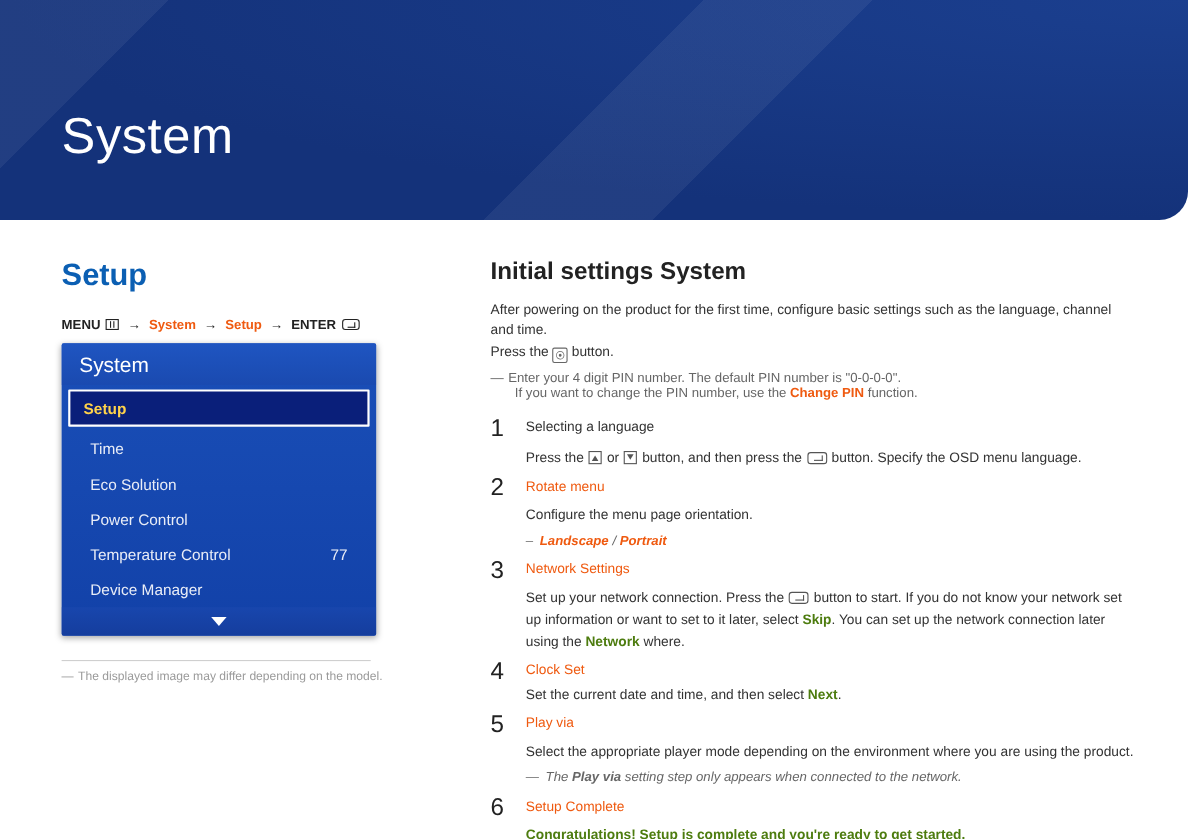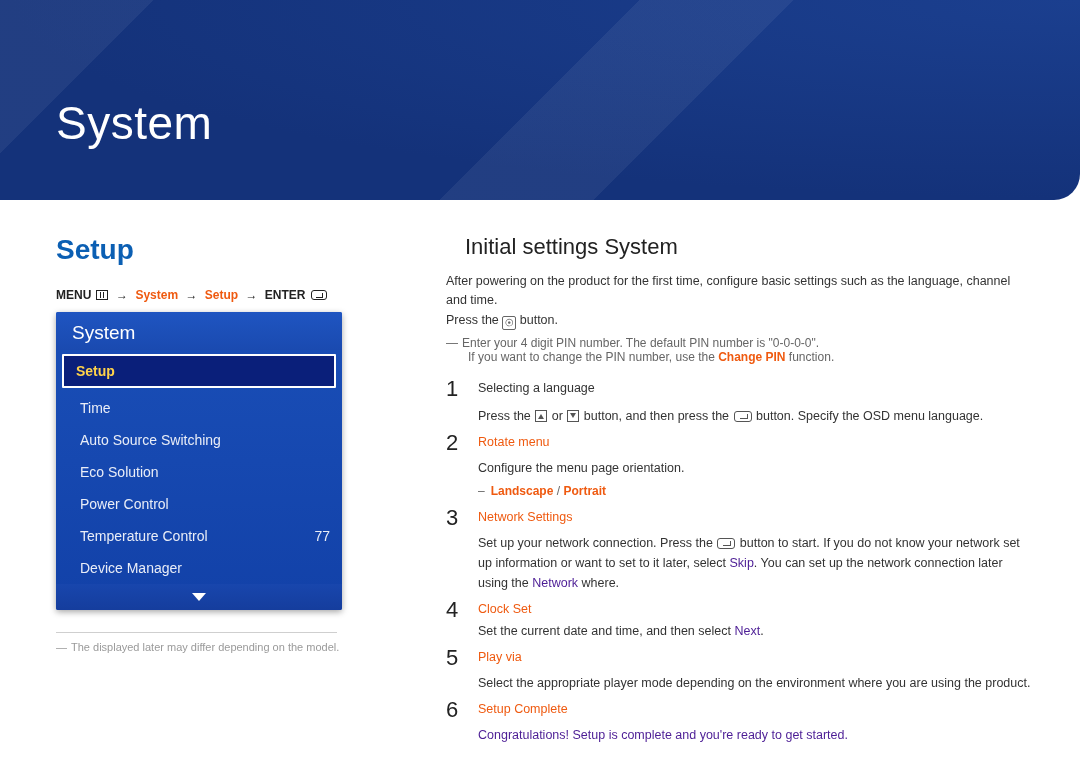--- a/index.html
+++ b/index.html
@@ -16,45 +16,45 @@
   .breadcrumb { font-size:12px; color:#222; font-weight:700; margin-bottom:10px; }
   .breadcrumb .arrow { font-weight:400; padding:0 4px; }
   .breadcrumb .hl { color:#ef5a10; font-weight:700; }
   .bc-icon { display:inline-block; width:12px; height:10px; border:1px solid #222; vertical-align:-1px; margin:0 1px; position:relative; }
   .bc-icon:before, .bc-icon:after { content:''; position:absolute; top:1px; bottom:1px; width:1px; background:#222; }
   .bc-icon:before { left:3px; } .bc-icon:after { right:3px; }
   .enter-icon { display:inline-block; width:16px; height:10px; border:1px solid #222; border-radius:3px; position:relative; vertical-align:-1px; margin-left:2px; }
   .enter-icon:before { content:''; position:absolute; right:3px; top:2px; width:6px; height:4px; border-right:1px solid #222; border-bottom:1px solid #222; }
   .menu-panel { width:286px; border-radius:2px; background:linear-gradient(#1a4fb8,#1241a8); box-shadow:0 2px 6px rgba(0,0,0,.35); overflow:hidden; }
   .menu-head { color:#fff; font-size:19px; padding:10px 16px 6px; background:linear-gradient(#1f55c1,#1a4ab0); }
-  .menu-row { display:flex; align-items:center; justify-content:space-between; color:#e9edf7; font-size:14px; padding:8px 12px;margin-left:12px; }
+  .menu-row { display:flex; align-items:center; justify-content:space-between; color:#e9edf7; font-size:14px; padding:8px 26px; }
   .menu-row.selected { background:#0a1f7a; border:2px solid #fff; margin:4px 6px; color:#ffd24a; font-weight:600; border-radius:1px; padding:7px 12px; }
   .menu-value { color:#e9edf7; font-size:14px; }
   .menu-footer { height:26px; display:flex; align-items:center; justify-content:center; background:linear-gradient(#1846ad,#153d9d); }
   .chev { width:0; height:0; border-left:7px solid transparent; border-right:7px solid transparent; border-top:8px solid #fff; }
   .divider { margin-top:22px; border-top:1px solid #cfcfcf; width:281px; }
   .footnote { font-size:11px; color:#9a9a9a; margin-top:8px; }
   .footnote .dash { margin-right:4px; }
   .right-col { position:absolute; left:446px; top:234px; width:588px; }
-  .sec-title { font-size:22px; font-weight:400; color:#222; margin-bottom:12px;margin-left:19px; }
+  .sec-title { font-size:22px; font-weight:700; color:#222; margin-bottom:12px; }
   .intro { font-size:12.5px; color:#333; line-height:1.55; }
   .intro .inline-btn { display:inline-block; width:14px; height:14px; border:1px solid #666; border-radius:2px; vertical-align:-2px; text-align:center; font-size:9px; line-height:12px; color:#666; }
   .sub { font-size:12px; color:#666; margin-top:6px; margin-left:12px; }
   .sub .dash { margin-left:-12px; margin-right:4px; }
   .sub .bold { color:#ef5a10; font-weight:700; }
   .steps { margin-top:14px; }
   .step { display:flex; gap:16px; margin-bottom:6px; }
   .step .num { width:16px; font-size:22px; color:#222; font-weight:400; line-height:1; }
   .step .body { flex:1; font-size:12.5px; color:#333; line-height:1.6; }
   .step .lead { font-weight:400; color:#ef5a10; }
   .step .lead.black { color:#333; font-weight:400; }
-  .body .sub2 { color:#666; font-size:12px; margin-top:4px; }
+  .body .sub2 { color:#666; font-size:12px; margin-top:4px;font-style:italic; }
   .body .sub2 .dash { margin-right:6px; }
   .body .sub2 .hl { color:#ef5a10; font-weight:700; }
-  .orange { color:#4c1d95; font-weight:400; }
+  .orange { color:#4d7c0f; font-weight:700; }
   .plain-bold { font-weight:700; }
   .tri-btn { display:inline-block; width:12px; height:12px; border:1px solid #555; vertical-align:-2px; position:relative; margin:0 1px; }
   .tri-up:before { content:''; position:absolute; left:2px; right:2px; bottom:2px; height:0; border-left:3px solid transparent; border-right:3px solid transparent; border-bottom:5px solid #555; }
   .tri-down:before { content:''; position:absolute; left:2px; right:2px; top:2px; height:0; border-left:3px solid transparent; border-right:3px solid transparent; border-top:5px solid #555; }
   .enter-small { display:inline-block; width:18px; height:11px; border:1px solid #555; border-radius:3px; vertical-align:-2px; position:relative; margin:0 1px; }
   .enter-small:before { content:''; position:absolute; right:3px; top:2px; width:7px; height:4px; border-right:1px solid #555; border-bottom:1px solid #555; }
 </style>
 </head>
 <body>
 
@@ -79,43 +79,40 @@
 
   <div class="menu-panel">
     <div class="menu-head">System</div>
     <div class="menu-row selected">
       <span>Setup</span>
     </div>
     <div class="menu-row">
       <span>Time</span>
     </div>
     <div class="menu-row">
-      <span>Auto Source Switching</span>
-    </div>
-    <div class="menu-row">
       <span>Eco Solution</span>
     </div>
     <div class="menu-row">
       <span>Power Control</span>
     </div>
     <div class="menu-row">
       <span>Temperature Control</span>
       <span class="menu-value">77</span>
     </div>
     <div class="menu-row">
       <span>Device Manager</span>
     </div>
     <div class="menu-footer">
       <div class="chev"></div>
     </div>
   </div>
 
   <div class="divider"></div>
   <div class="footnote">
-    <span class="dash">―</span><span>The displayed later may differ depending on the model.</span>
+    <span class="dash">―</span><span>The displayed image may differ depending on the model.</span>
   </div>
 </div>
 
 <div class="right-col">
   <div class="sec-title">Initial settings System</div>
   <div class="intro">
     <span>After powering on the product for the first time, configure basic settings such as the language, channel and time.</span><br>
     <span>Press the </span><span class="inline-btn">⦿</span><span> button.</span>
   </div>
   <div class="sub">
@@ -162,20 +159,21 @@
           <span>Set the current date and time, and then select </span><span class="orange">Next</span><span>.</span>
         </div>
       </div>
     </div>
 
     <div class="step">
       <div class="num">5</div>
       <div class="body">
         <div class="lead">Play via</div>
         <div style="margin-top:6px">Select the appropriate player mode depending on the environment where you are using the product.</div>
+        <div class="sub2"><span class="dash">―</span><span>The </span><span class="plain-bold">Play via</span><span> setting step only appears when connected to the network.</span></div>
       </div>
     </div>
 
     <div class="step">
       <div class="num">6</div>
       <div class="body">
         <div class="lead">Setup Complete</div>
         <div class="orange" style="margin-top:6px">Congratulations! Setup is complete and you're ready to get started.</div>
       </div>
     </div>

